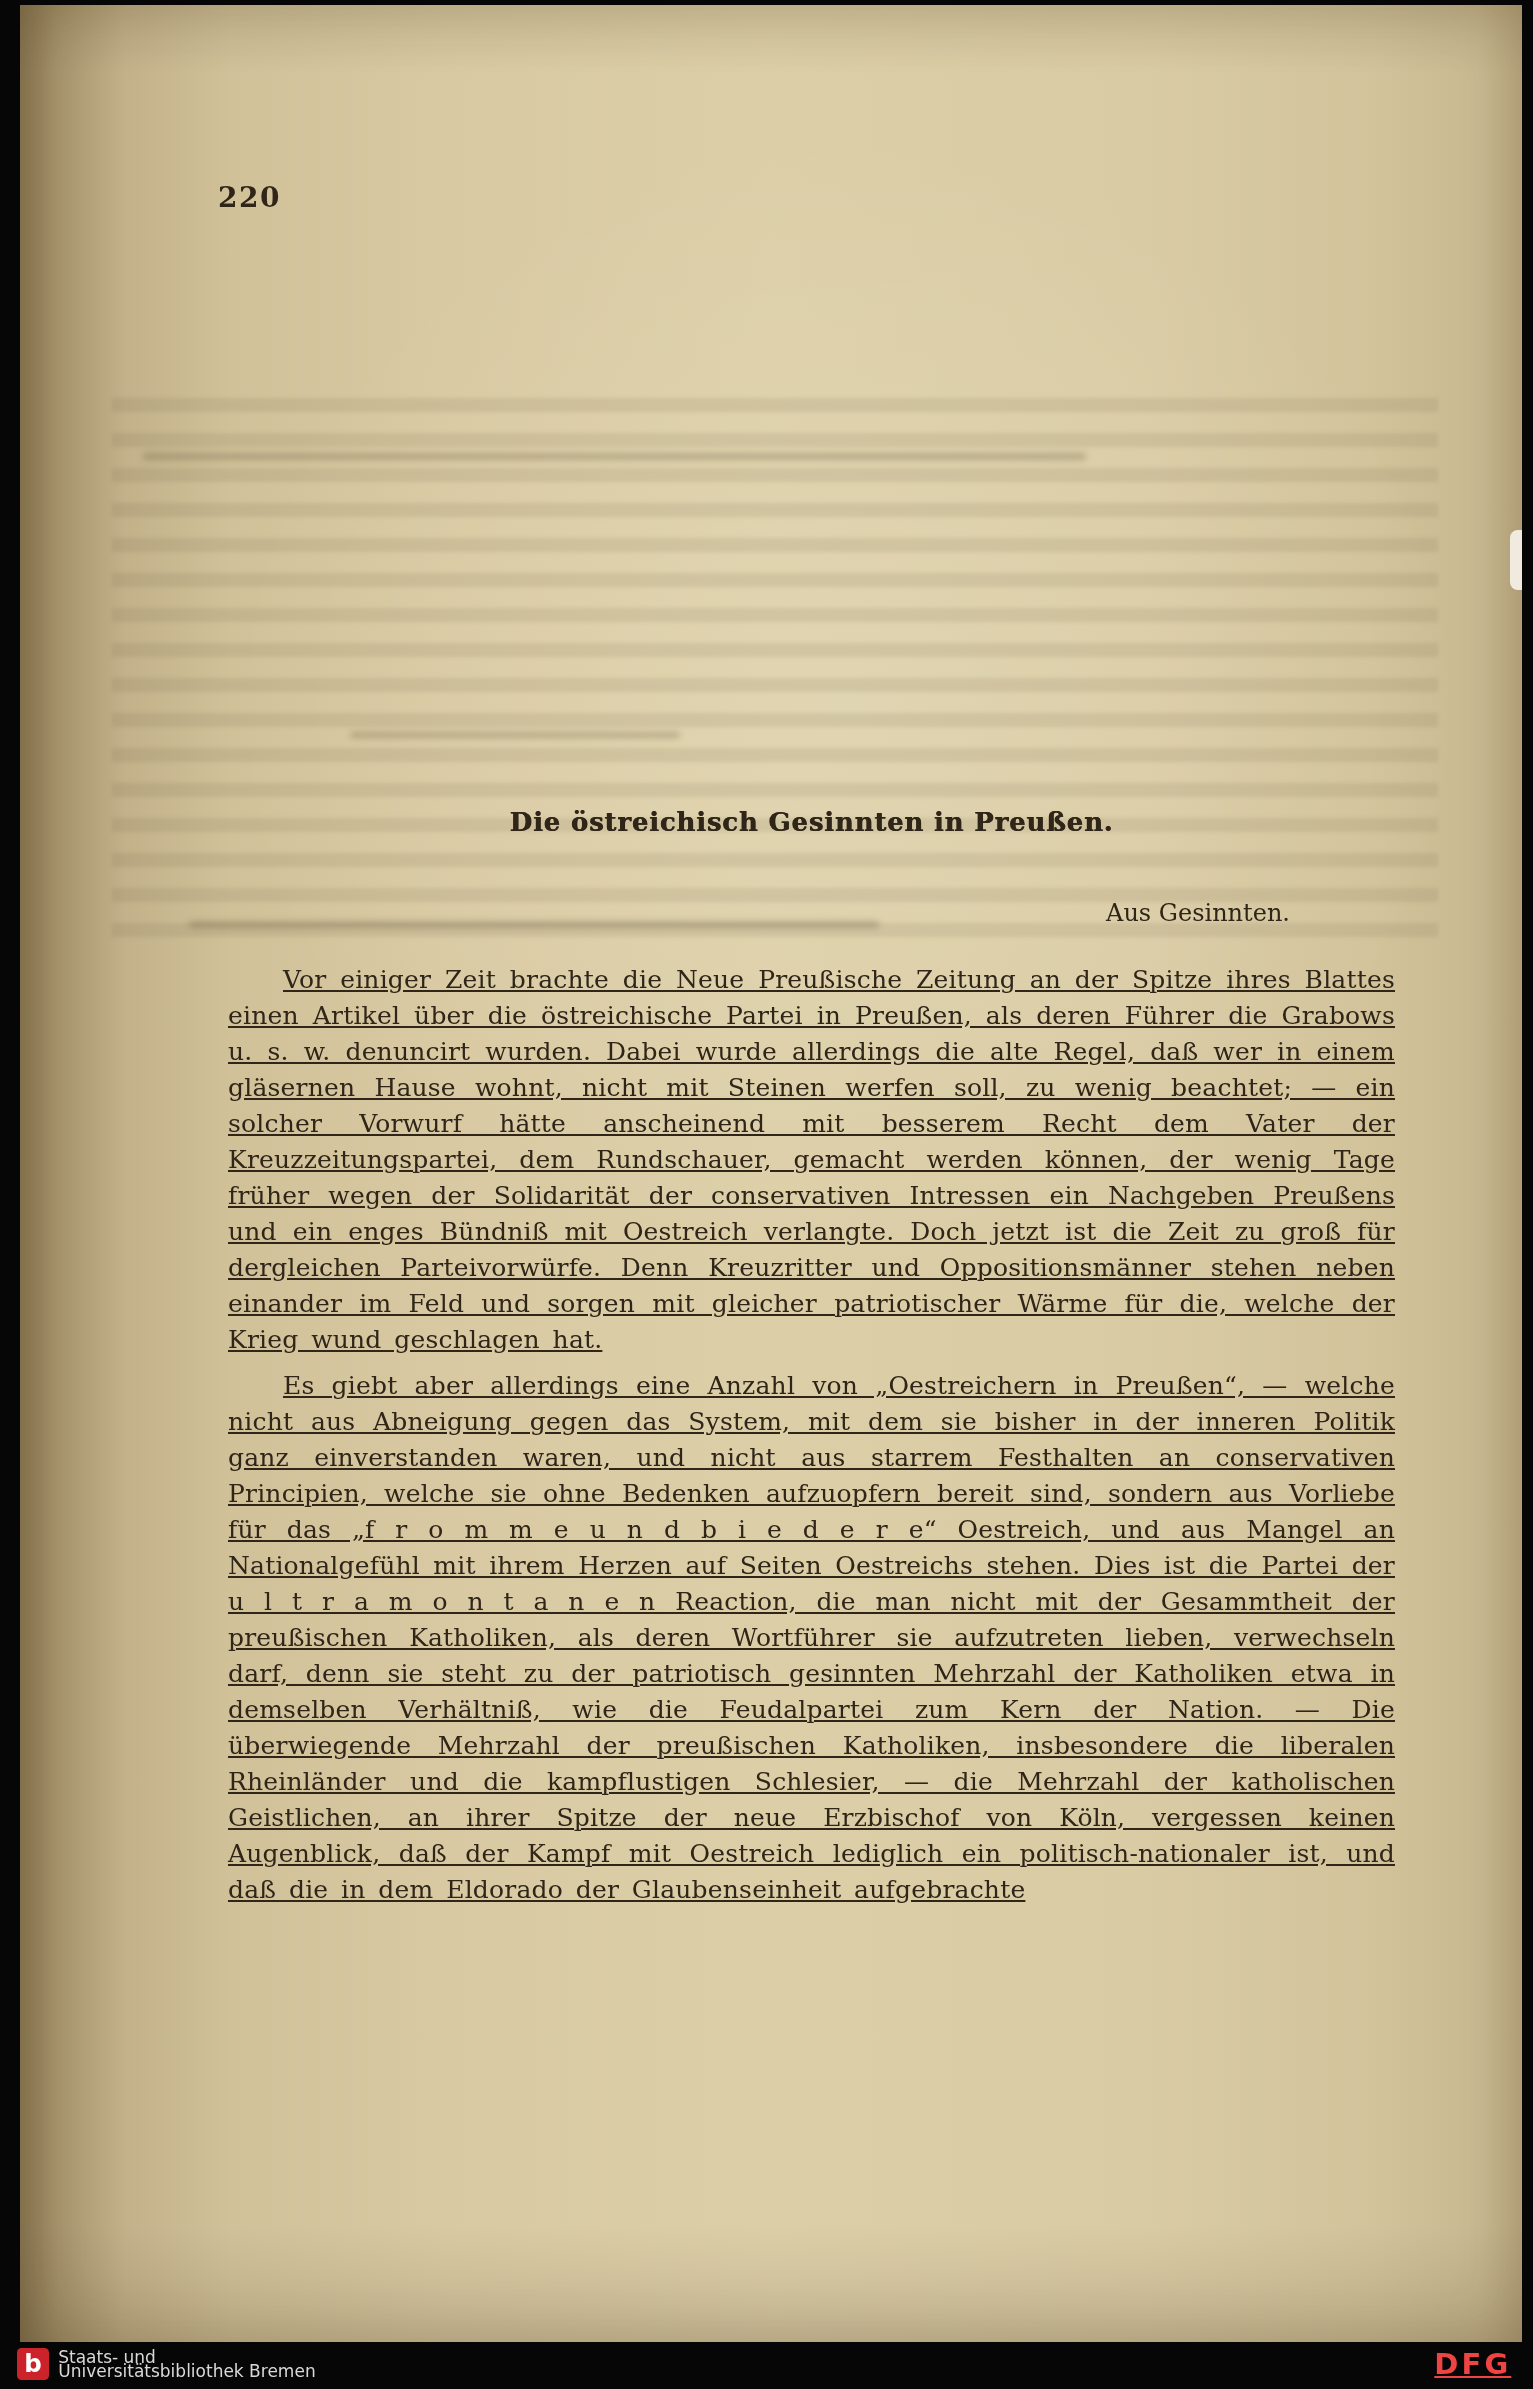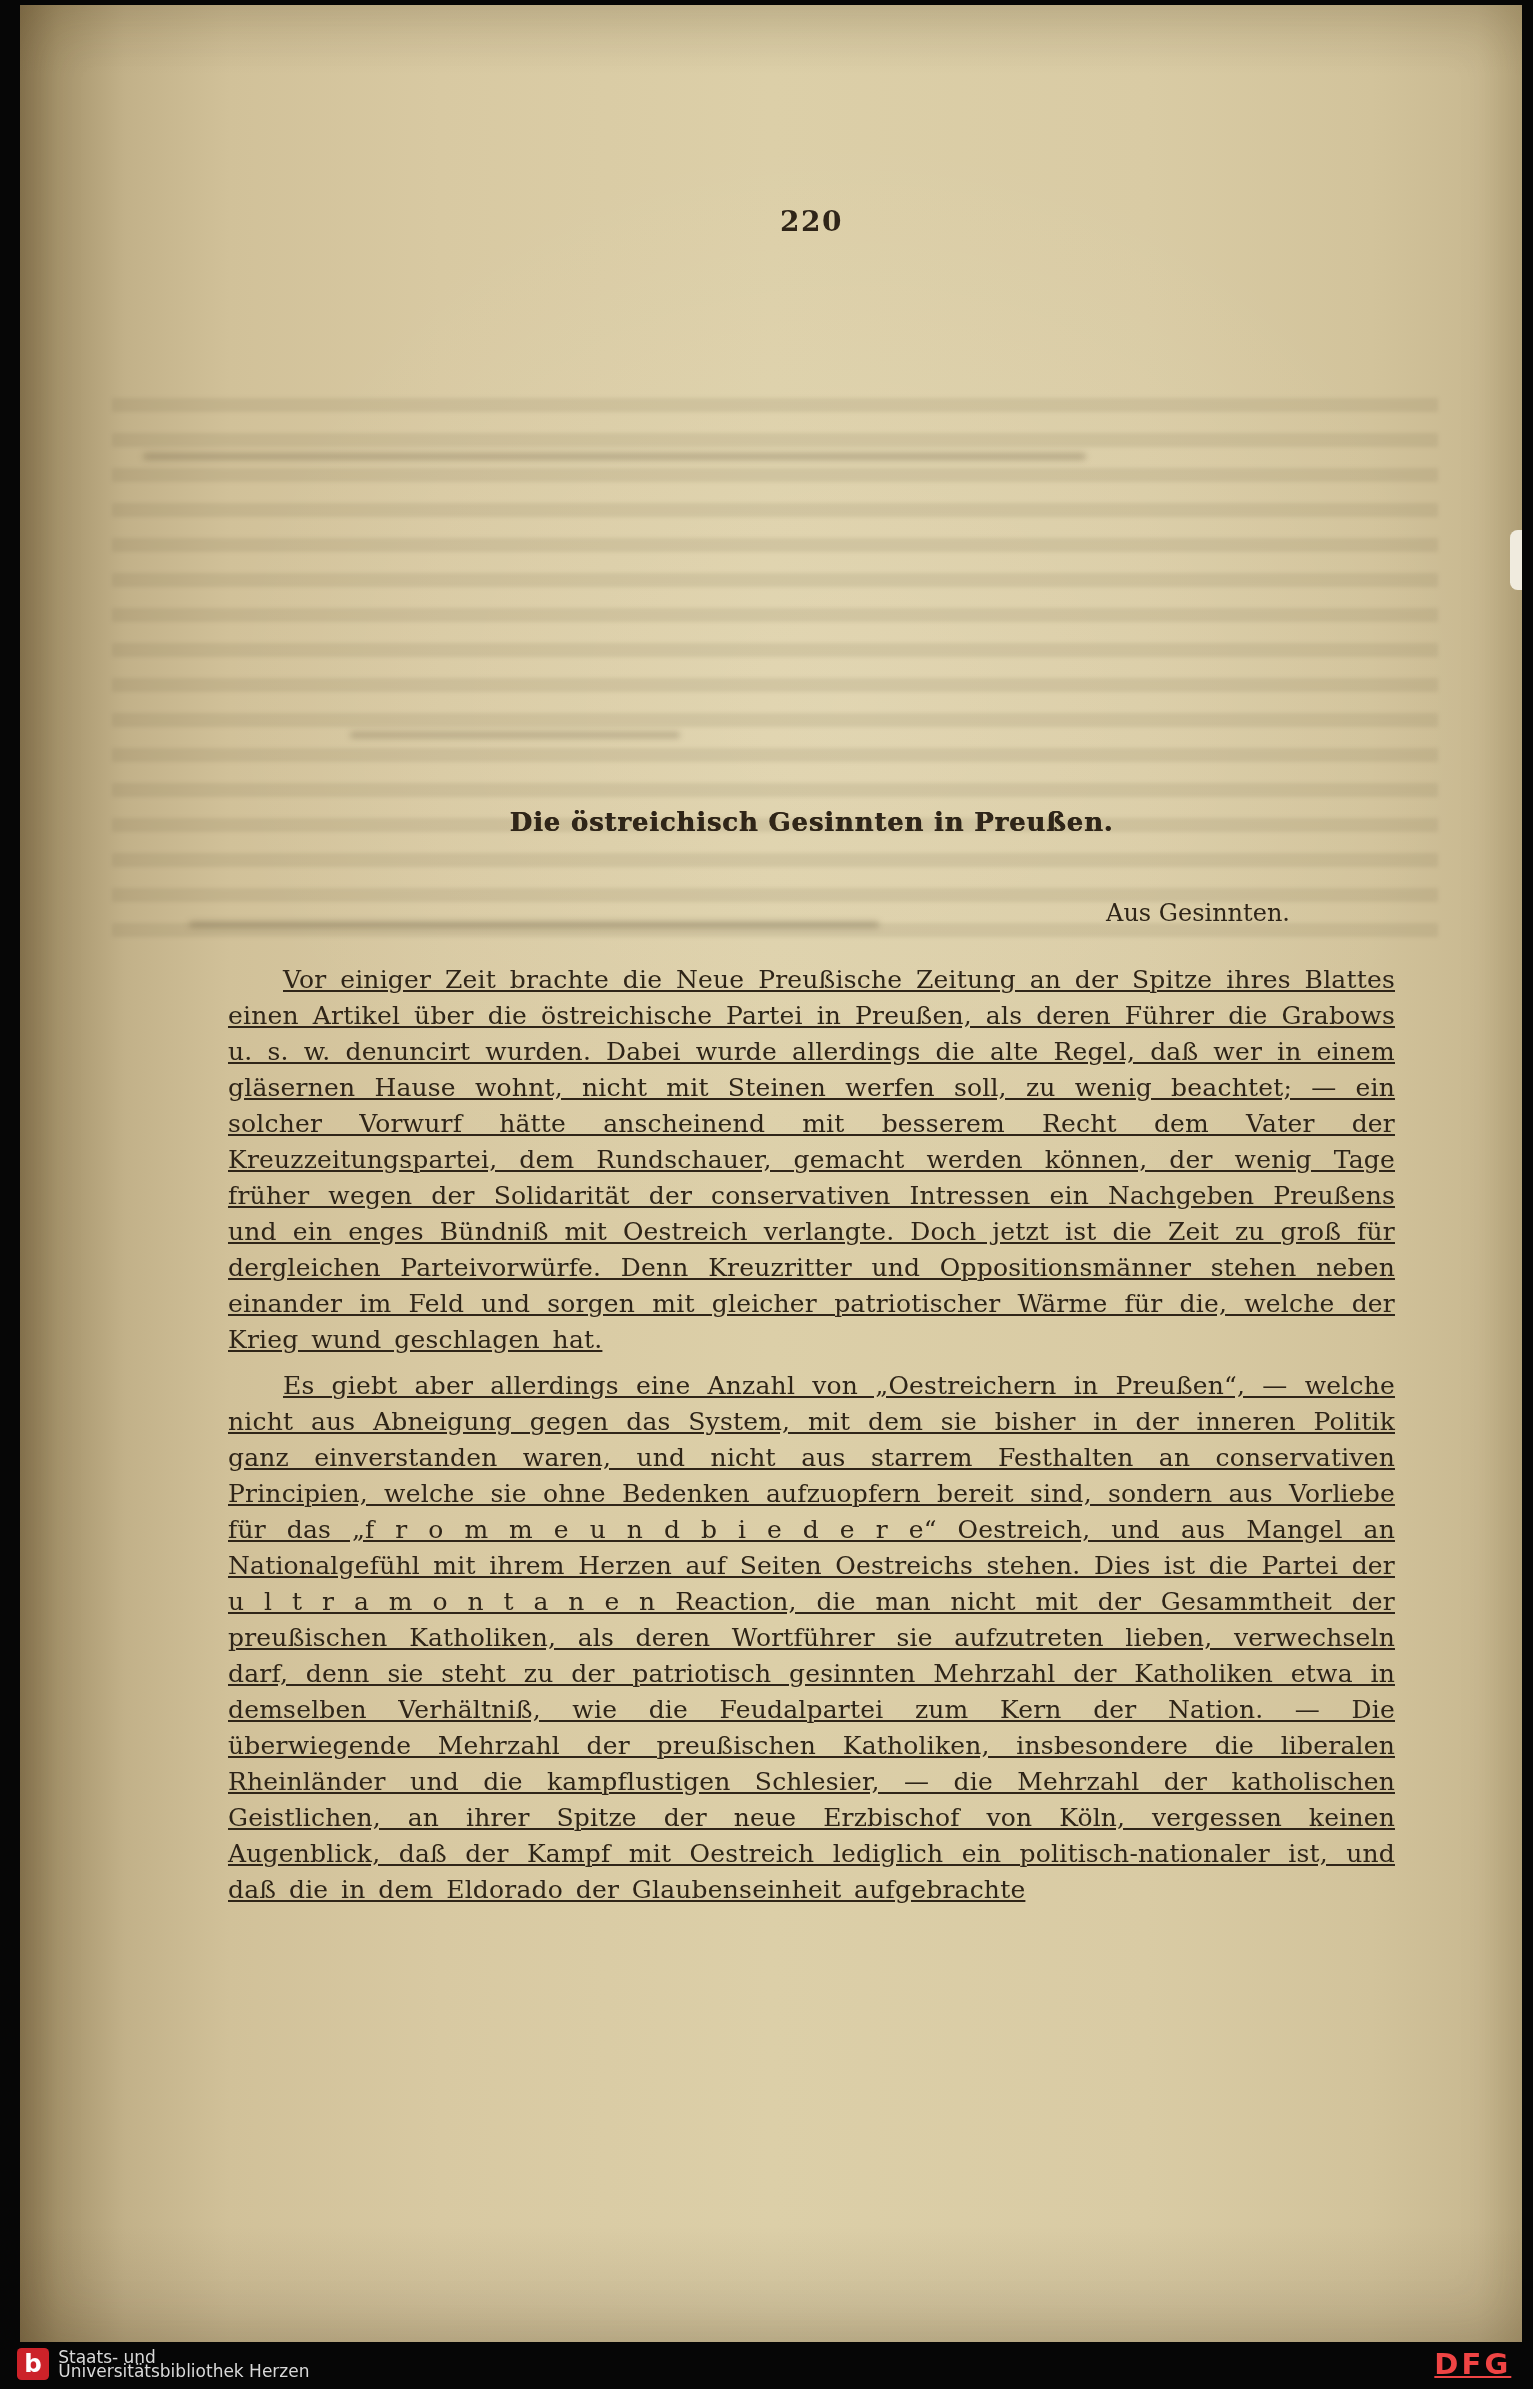--- a/index.html
+++ b/index.html
@@ -46,24 +46,24 @@
   .textblock {
     position: absolute;
     left: 198px;
     top: 0;
     width: 1187px;
     height: 100%;
     color: #2f2518;
   }
   .page-number {
     position: absolute;
-    top: 200px;
+    top: 176px;
     left: 0;
     width: 100%;
-    text-align: center;
+    text-align: left;
     font-size: 28px;
     font-weight: bold;
     letter-spacing: 1.5px;
     z-index: 2;
   }
   .intro-para {
     position: absolute;
     top: 259px;
     left: 0;
     right: 0;
@@ -208,20 +208,20 @@
 
   </div>
 
   <div class="edge-notch"></div>
 
   <div class="footer">
     <div class="lib-brand">
       <div class="logo-b">b</div>
       <div class="lib-text">
         <div>Staats- und</div>
-        <div>Universitätsbibliothek Herzen</div>
+        <div>Universitätsbibliothek Bremen</div>
       </div>
     </div>
     <div class="dfg-label">DFG</div>
   </div>
 
 </div>
 
 
 </body></html>

